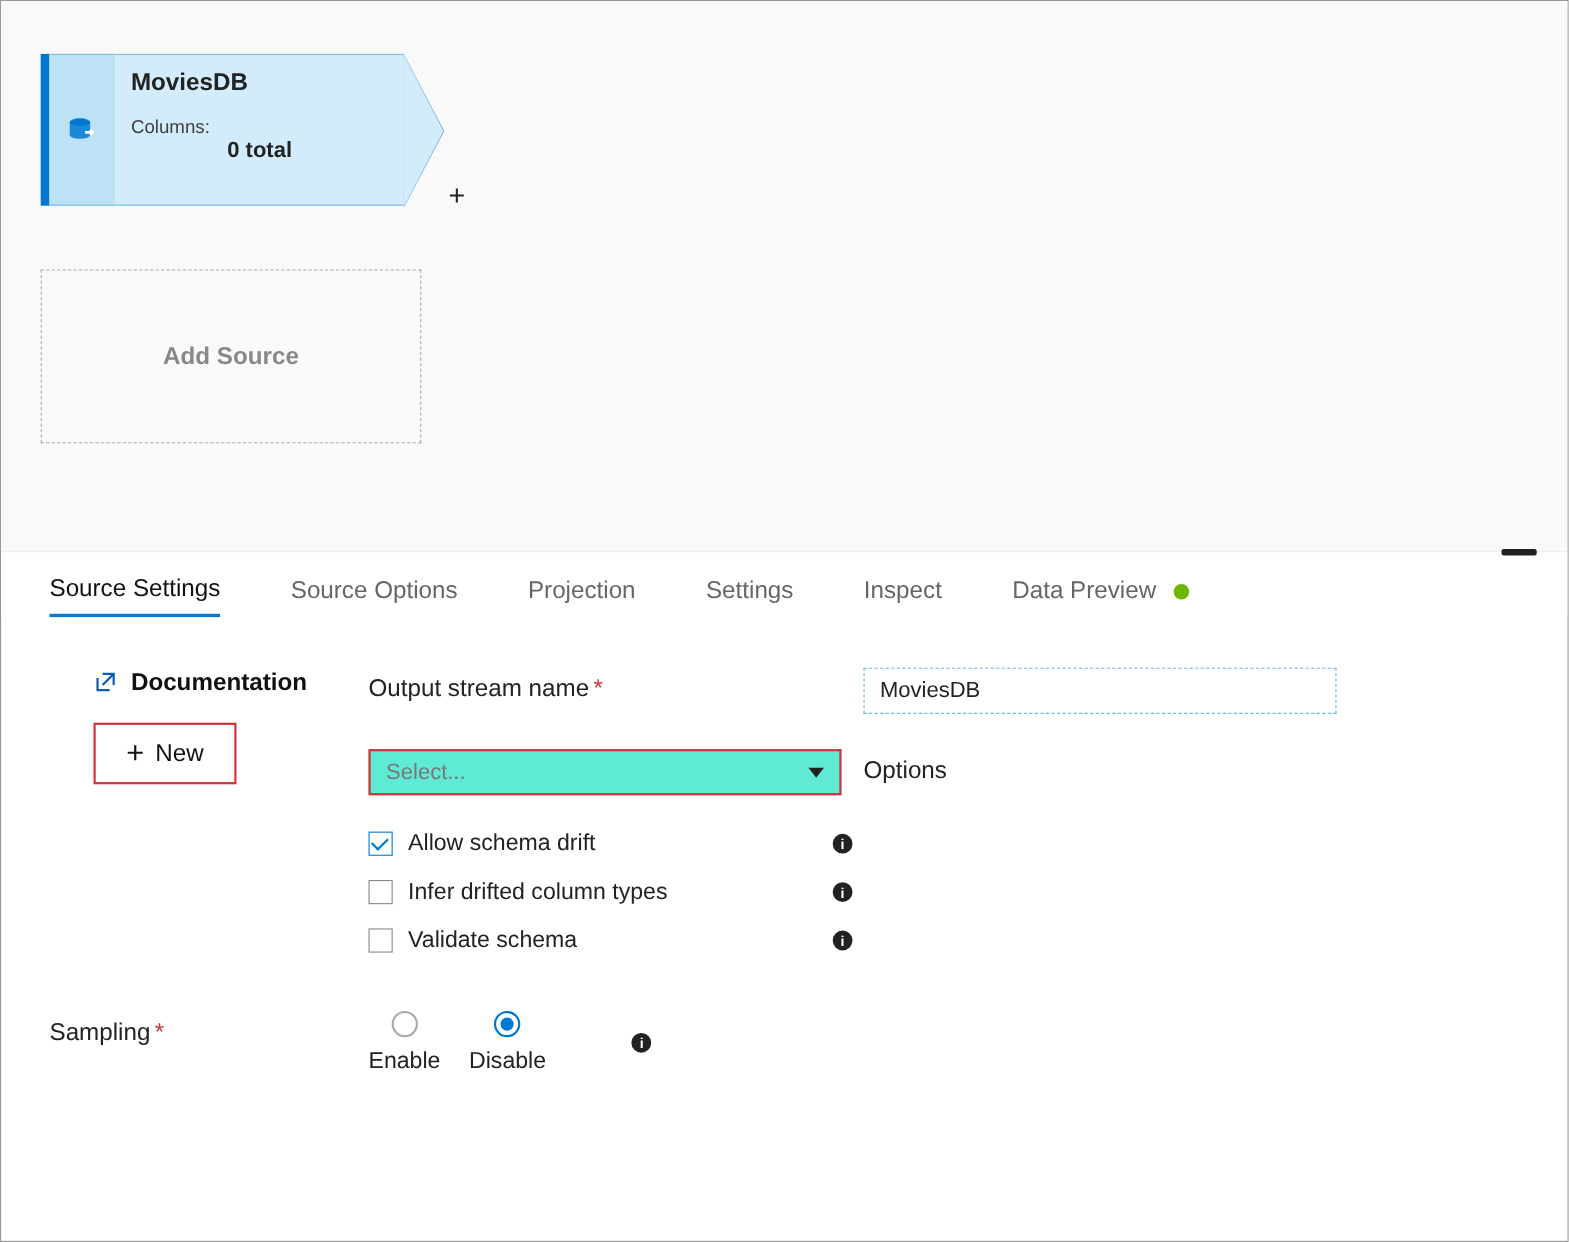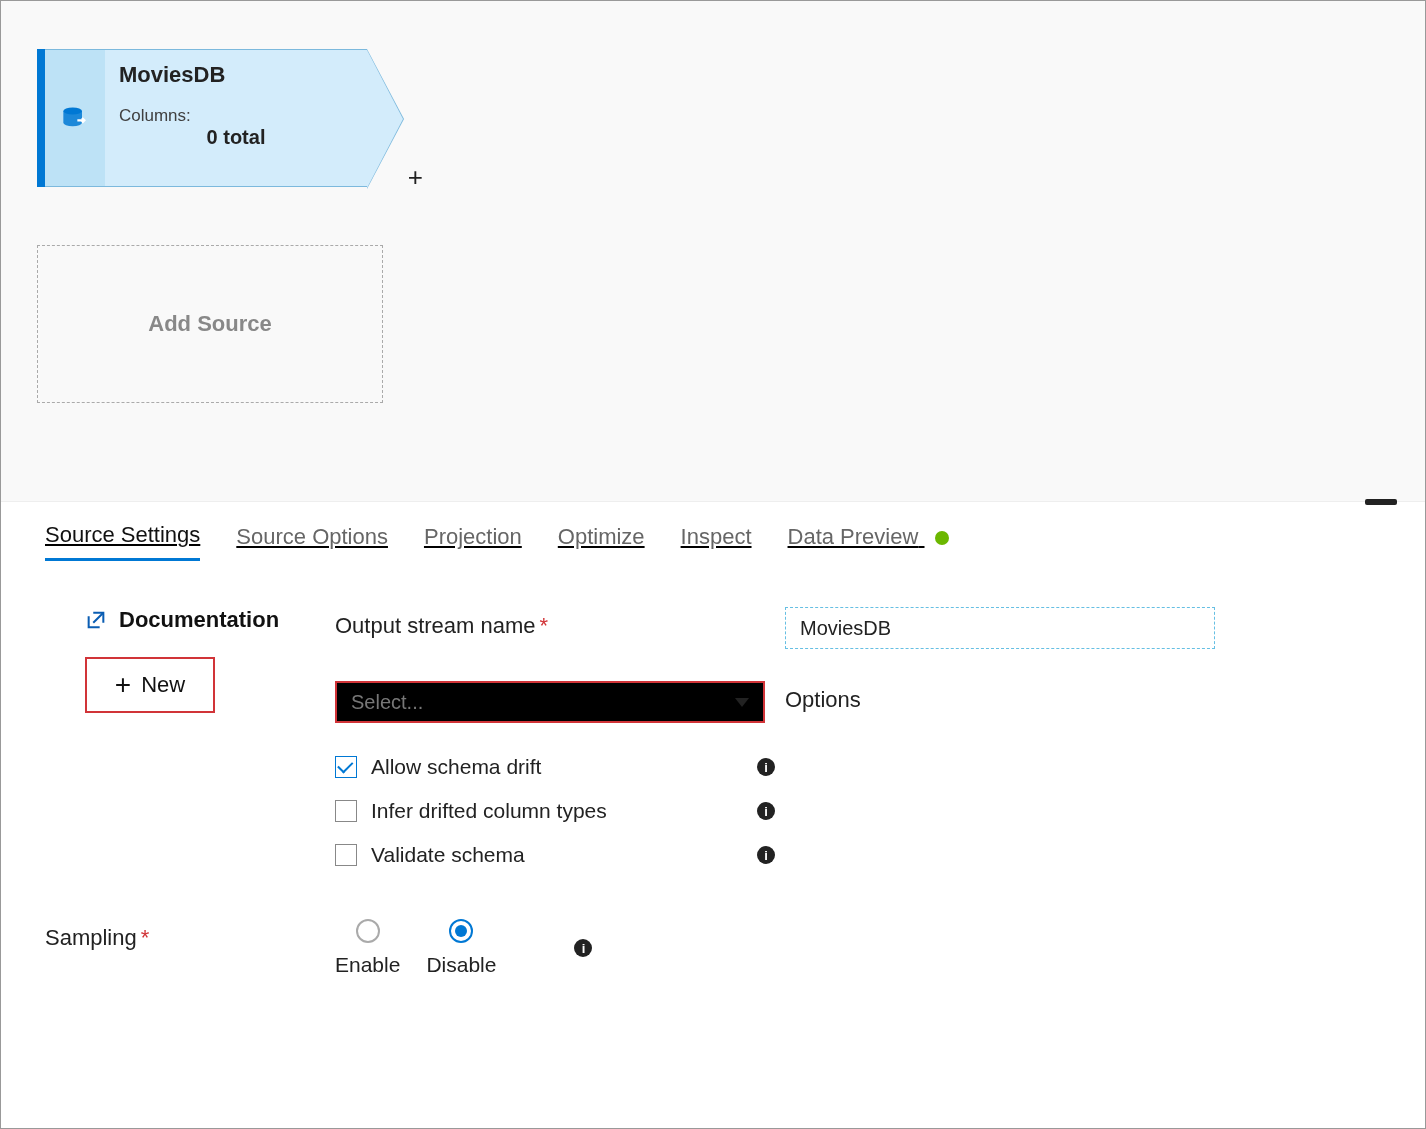--- a/index.html
+++ b/index.html
@@ -96,25 +96,24 @@
   top: 498px;
   width: 32px; height: 6px;
   background: #222;
   border-radius: 2px;
 }
 
 
 .tab-strip {
   display: flex;
   align-items: center;
-  gap: 36px;
+  gap: 64px;
   padding: 20px 0 0 44px;
   background: #fff;
   border-top: 1px solid #eee;
-  text-decoration: underline;
 }
 .tab {
   font-size: 22px;
   color: #666;
   padding-bottom: 10px;
   cursor: pointer;
   white-space: nowrap;
 }
 .tab.active {
   color: #111;
@@ -159,21 +158,21 @@
 .select-box {
   width: 430px;
   height: 42px;
   border: 2px solid #d13438;
   display: flex;
   align-items: center;
   justify-content: space-between;
   padding: 0 14px;
   font-size: 20px;
   color: #777;
-  background: #000000;
+  background: #5eead4;
 }
 .caret-down {
   width: 0; height: 0;
   border-left: 7px solid transparent;
   border-right: 7px solid transparent;
   border-top: 9px solid #222;
 }
 
 .side-col { display: flex; flex-direction: column; gap: 24px; padding-left: 40px; }
 .doc-link {
@@ -292,21 +291,21 @@
     <span>Add Source</span>
   </div>
 </div>
 
 <div class="resize-handle"></div>
 
 <div class="tab-strip">
   <div class="tab active">Source Settings</div>
   <div class="tab">Source Options</div>
   <div class="tab">Projection</div>
-  <div class="tab">Optimize</div>
+  <div class="tab">Settings</div>
   <div class="tab">Inspect</div>
   <div class="tab">
     <span>Data Preview</span>
     <span class="tab-dot"></span>
   </div>
 </div>
 
 <div class="form-area">
 
   <div class="form-label">

